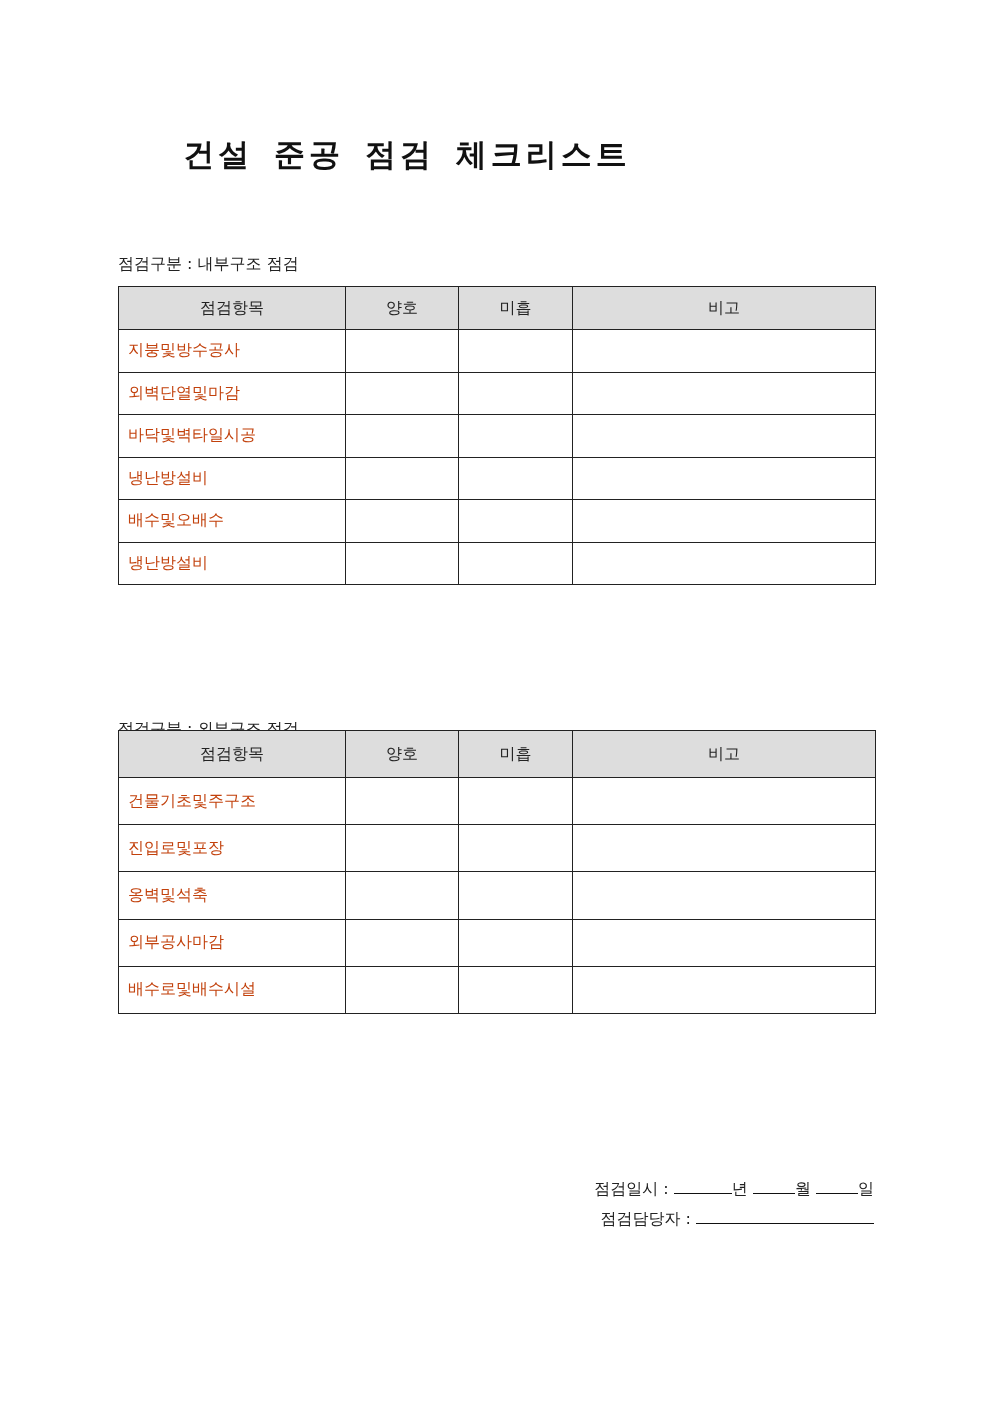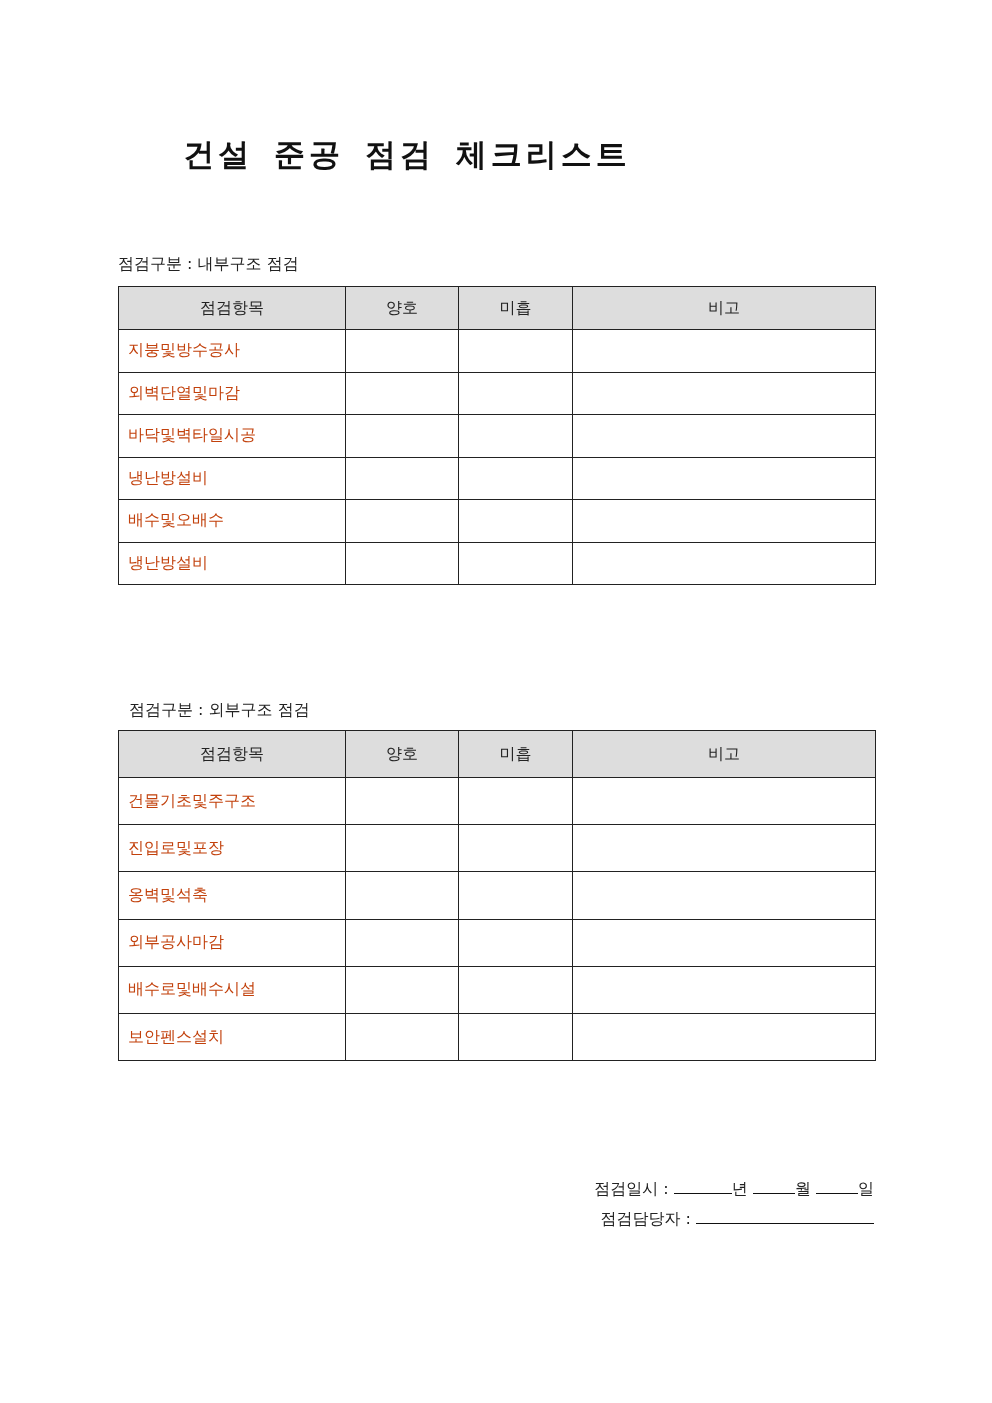--- a/index.html
+++ b/index.html
@@ -73,21 +73,21 @@
       </tr>
     <tr>
         <td class="item">냉난방설비</td>
         <td></td>
         <td></td>
         <td></td>
       </tr>
   </tbody>
 </table>
 
-<div class="section-label" style="top:700px;margin-left:11px;">점검구분 : 외부구조 점검</div>
+<div class="section-label" style="top:719px;">점검구분 : 외부구조 점검</div>
 <table class="check" id="t2">
   <colgroup>
       <col style="width:227px">
       <col style="width:113px">
       <col style="width:114px">
       <col style="width:303px">
     </colgroup>
   <thead>
     <tr>
       <th>점검항목</th>
@@ -120,23 +120,17 @@
         <td></td>
         <td></td>
         <td></td>
       </tr>
     <tr>
         <td class="item">배수로및배수시설</td>
         <td></td>
         <td></td>
         <td></td>
       </tr>
-    <tr>
-        <td class="item">보안펜스설치</td>
-        <td></td>
-        <td></td>
-        <td></td>
-      </tr>
   </tbody>
 </table>
 
 <div class="footer-line" style="top:1179px;text-align:right;"><span>점검일시 :</span> <span class="blank" style="width:58px;"></span><span>년</span> <span class="blank" style="width:42px;"></span><span>월</span> <span class="blank" style="width:42px;"></span><span>일</span></div>
 <div class="footer-line" style="top:1209px;"><span>점검담당자 :</span> <span class="blank" style="width:178px;"></span></div>
 
 </body></html>

